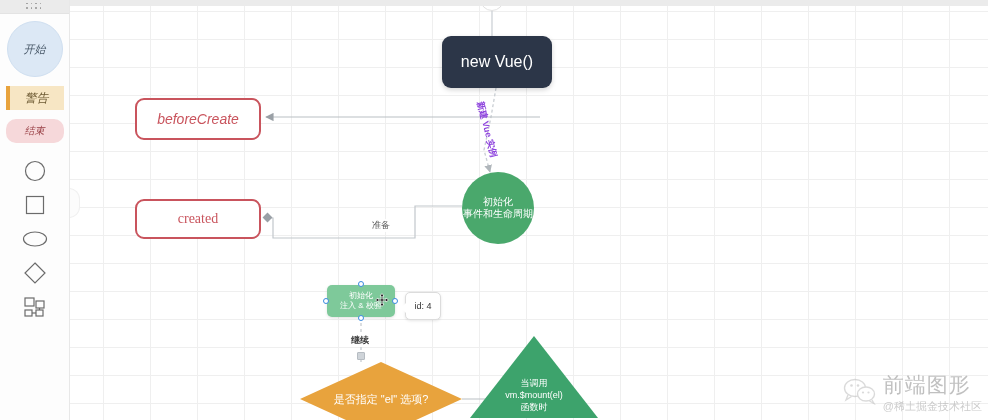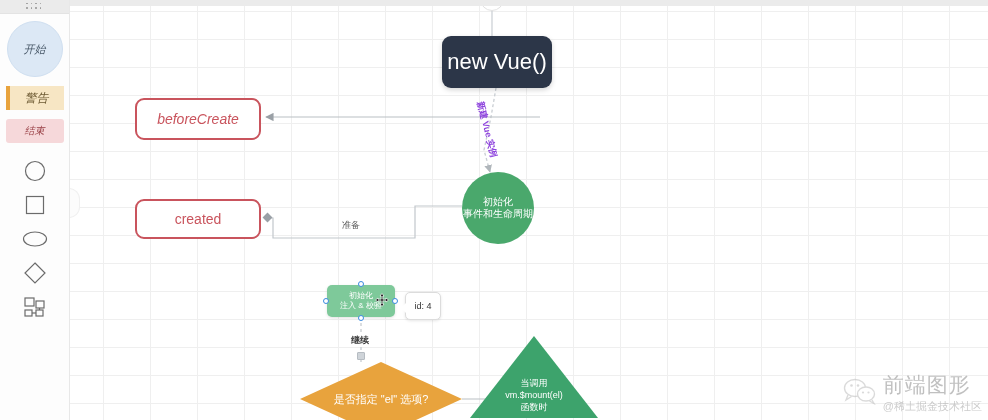--- a/index.html
+++ b/index.html
@@ -71,21 +71,21 @@
     border-left: 4px solid #e8a33d;
     display: flex; align-items: center; justify-content: center;
     font-size: 12px;
     color: #6d5a33;
     margin-bottom: 9px;
     font-style: italic;
   }
   .pal-end {
     width: 58px; height: 24px;
     background: #f6d8da;
-    border-radius: 3px;
+    border-radius: 10px;
     display: flex; align-items: center; justify-content: center;
     font-size: 10px;
     color: #9a4147;
     margin-bottom: 11px;
     font-style: italic;
   }
   .pal-shape {
     width: 40px; height: 33px;
     display: flex; align-items: center; justify-content: center;
     margin-bottom: 1px;
@@ -141,33 +141,33 @@
     justify-content: center;
     text-align: center;
   }
   
   #node-newvue {
     left: 372px; top: 36px;
     width: 110px; height: 52px;
     background: #2c3648;
     border-radius: 9px;
     color: #ffffff;
-    font-size: 22px;
+    font-size: 16px;
     box-shadow: 0 2px 5px rgba(0,0,0,.17);
   }
   
   .node-hook {
     background: #ffffff;
     border: 2px solid #c9545d;
     border-radius: 9px;
     color: #c9545d;
     font-size: 14px;
   }
   #node-beforecreate { left: 65px; top: 98px; width: 126px; height: 42px; font-style: italic; }
-  #node-created      { left: 65px; top: 199px; width: 126px; height: 40px; }
+  #node-created      { left: 65px; top: 199px; width: 126px; height: 40px; font-family: Liberation Serif, serif; }
   
   #node-init-events {
     left: 392px; top: 172px;
     width: 72px; height: 72px;
     border-radius: 50%;
     background: #4aa86c;
     color: #ffffff;
     font-size: 10px;
     line-height: 1.25;
     flex-direction: column;
@@ -258,21 +258,21 @@
   }
   .edge-label {
     position: absolute;
     font-size: 9px;
     color: #5a5a5a;
     background: rgba(255,255,255,.92);
     padding: 0 2px;
     z-index: 5;
     white-space: nowrap;
   }
-  #lbl-prepare  { left: 270px; top: 219px; }
+  #lbl-prepare  { left: 300px; top: 219px; }
   #lbl-continue { left: 279px; top: 334px; font-weight: bold; color: #3a3a3a; }
   .port-square {
     position: absolute;
     width: 8px; height: 8px;
     background: #cfd4d9;
     border: 1px solid #b6bcc2;
     border-radius: 1px;
     z-index: 5;
   }
   .port-diamond {

